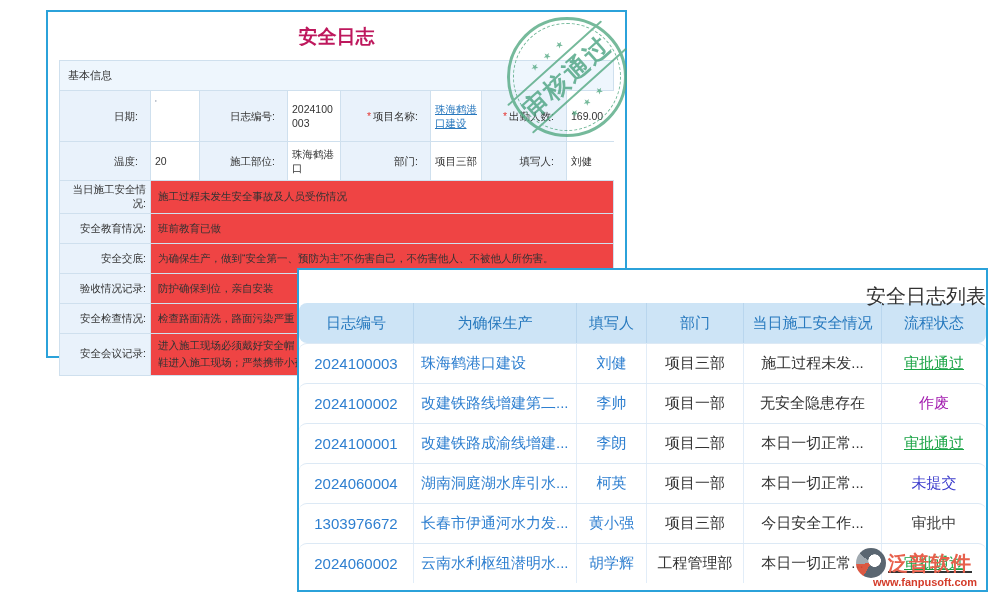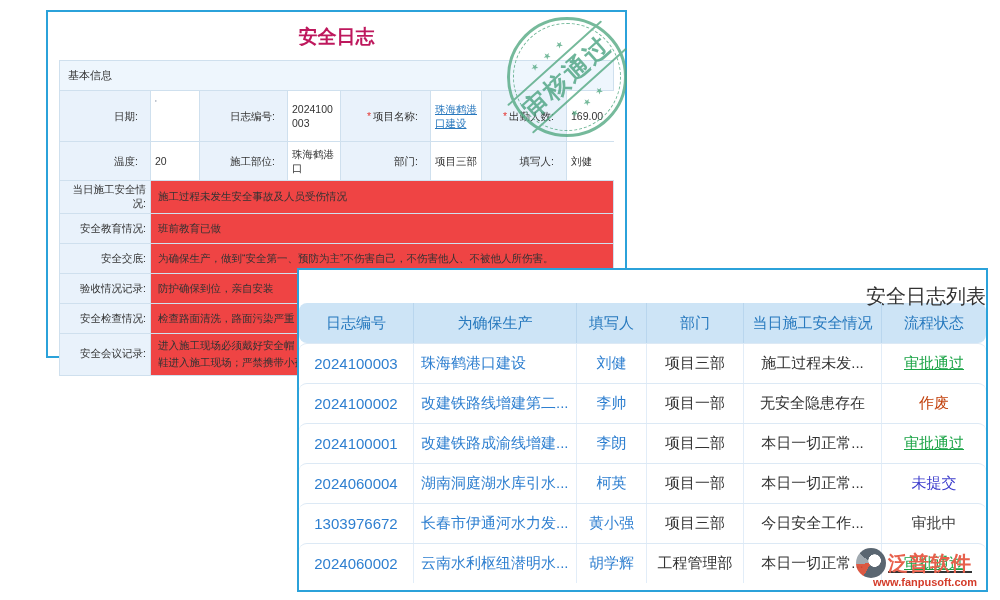--- a/index.html
+++ b/index.html
@@ -195,21 +195,21 @@
     <div class="td">施工过程未发...</div>
     <div class="td" style="color: rgb(27, 164, 70); text-decoration: underline;">审批通过</div>
   </div>
 
   <div class="trow">
     <div class="td c-no">2024100002</div>
     <div class="td c-project">改建铁路线增建第二...</div>
     <div class="td c-writer">李帅</div>
     <div class="td">项目一部</div>
     <div class="td">无安全隐患存在</div>
-    <div class="td" style="color: #c2410c;">作废</div>
+    <div class="td" style="color: #a21caf;">作废</div>
   </div>
 
   <div class="trow">
     <div class="td c-no">2024100001</div>
     <div class="td c-project">改建铁路成渝线增建...</div>
     <div class="td c-writer">李朗</div>
     <div class="td">项目二部</div>
     <div class="td">本日一切正常...</div>
     <div class="td" style="color: rgb(27, 164, 70); text-decoration: underline;">审批通过</div>
   </div>

